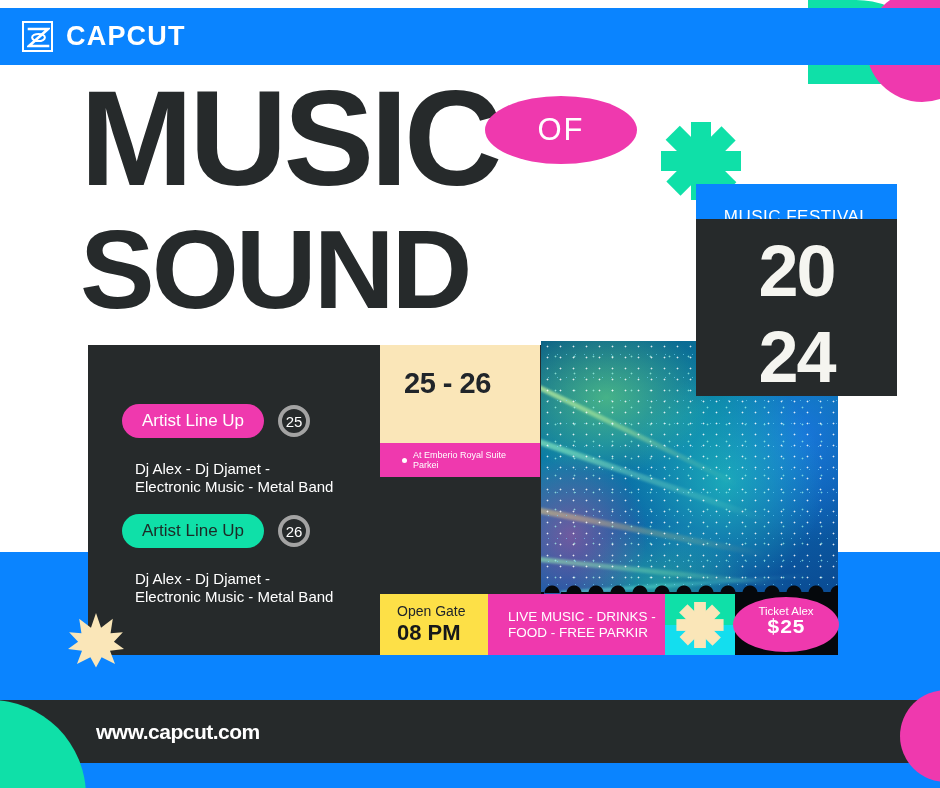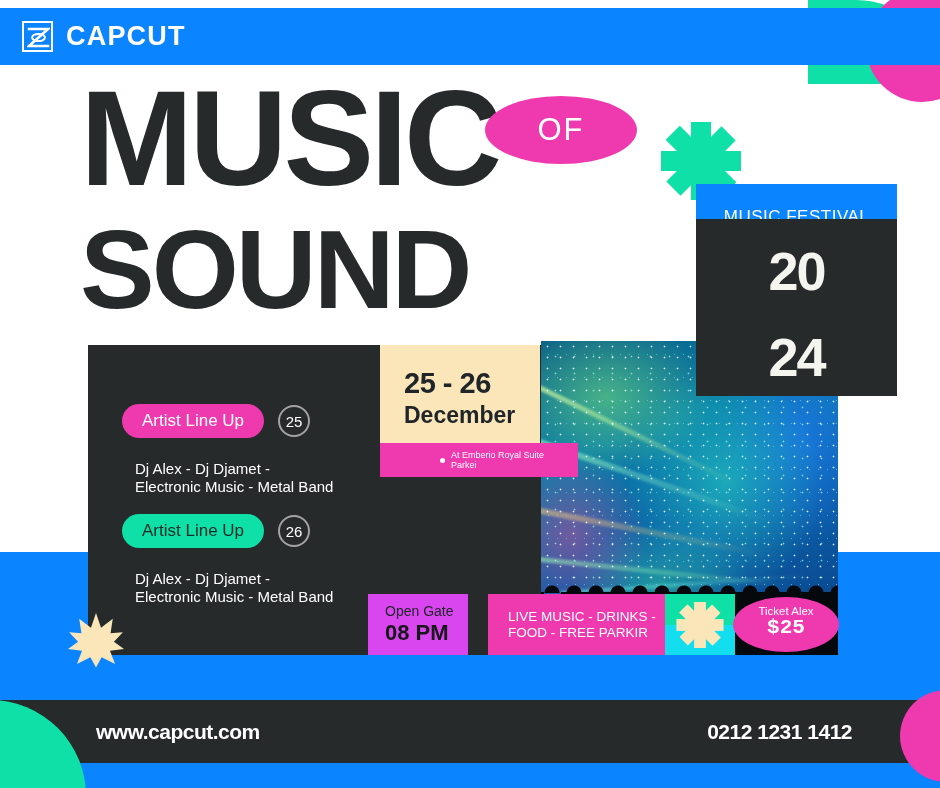--- a/index.html
+++ b/index.html
@@ -142,21 +142,21 @@
   }
   .year-box {
     position: absolute;
     left: 696px; top: 219px;
     width: 201px; height: 177px;
     background: #262A2B;
     z-index: 11;
   }
   .year-box .yr {
     color: #F5F5F0;
-    font-size: 54px;
+    font-size: 72px;
     font-weight: bold;
     letter-spacing: -2px;
     line-height: 68px;
     text-align: center;
     margin-top: 18px;
   }
 
   
   .blue-left-band {
     position: absolute;
@@ -182,21 +182,21 @@
     border-radius: 20px;
     padding: 7px 20px;
     font-size: 17px;
     white-space: nowrap;
   }
   .pill.pink { background: #EF39AE; color: #ffffff; }
   .pill.green { background: #0FE0A8; color: #1C2A26; }
   .day-circle {
     width: 32px; height: 32px;
     border-radius: 50%;
-    border: 2px solid #a3a3a3;
+    border: 4px solid #a3a3a3;
     color: #ffffff;
     font-size: 15px;
     display: flex;
     align-items: center;
     justify-content: center;
     box-sizing: border-box;
   }
   .lineup-body {
     color: #ffffff;
     font-size: 15px;
@@ -228,21 +228,20 @@
     margin: 2px 0 0 24px;
   }
   .venue-card {
     position: absolute;
     left: 380px; top: 443px;
     width: 160px; height: 34px;
     background: #EF39AE;
     z-index: 12;
     display: flex;
     align-items: center;
-    padding-left: 38px;
   }
   .venue-card .dot {
     width: 5px; height: 5px;
     border-radius: 50%;
     background: #ffffff;
     margin: 0 6px 0 22px;
     flex: none;
   }
   .venue-card .vt {
     color: #ffffff;
@@ -293,22 +292,22 @@
   .photo .crowd-bumps {
     position: absolute; left:0; bottom:12%; width:100%; height:16%;
     background-image: radial-gradient(circle at 50% 100%, #05080c 7px, transparent 8px);
     background-size: 22px 26px;
     background-repeat: repeat-x;
   }
 
   
   .strip { position: absolute; top: 594px; height: 61px; z-index: 13; }
   .strip-gate {
-    left: 368px; width: 100px;
-    background: #d946ef;
+    left: 380px; width: 108px;
+    background: #fde047;
   }
   .strip-gate .t1 { color:#20252A; font-size:14px; margin:9px 0 0 17px; }
   .strip-gate .t2 { color:#16181A; font-size:22px; font-weight:bold; margin:1px 0 0 17px; }
   .strip-live {
     left: 488px; width: 177px;
     background: #EF39AE;
     display: flex; align-items: center;
   }
   .strip-live span {
     color:#ffffff; font-size:13.5px; line-height:16px;
@@ -430,21 +429,20 @@
   <div class="lineup-group" style="left:122px; top:514px;">
     <div class="lineup-head">
       <span class="pill green">Artist Line Up</span>
       <span class="day-circle">26</span>
     </div>
     <div class="lineup-body">Dj Alex -  Dj Djamet - Electronic Music - Metal Band</div>
   </div>
 
   <div class="date-card">
     <div class="d1">25 - 26</div>
-    <div class="d2">December</div>
   </div>
   <div class="venue-card">
     <span class="dot"></span>
     <span class="vt">At Emberio Royal Suite Parkei</span>
   </div>
 
   <div class="photo">
     <div class="sky"></div>
     <div class="beam" style="left:-10px; top:40px; width:230px; height:5px; transform:rotate(26deg); background:linear-gradient(90deg,rgba(210,255,160,.7),rgba(255,255,255,0));"></div>
     <div class="beam" style="left:-10px; top:95px; width:250px; height:6px; transform:rotate(19deg); background:linear-gradient(90deg,rgba(160,255,200,.6),rgba(255,255,255,0));"></div>
@@ -483,20 +481,19 @@
   <span class="star-bl">
     <svg width="56" height="56" viewBox="0 0 100 100">
       <polygon fill="#FAE6B8" points="50,2 59,28 80,12 76,38 98,36 82,53 100,66 75,69 84,93 60,81 50,99 40,81 16,93 25,69 0,66 18,53 2,36 24,38 20,12 41,28"></polygon>
     </svg>
   </span>
 
   <div class="deco-green-bl"></div>
 
   <div class="footer">
     <div class="url">www.capcut.com</div>
-    <div class="phone">0212 1231 1412</div>
   </div>
 
   <div class="deco-pink-br"></div>
 
   <div class="bottom-blue"></div>
 
 </div>
 
 </body></html>

